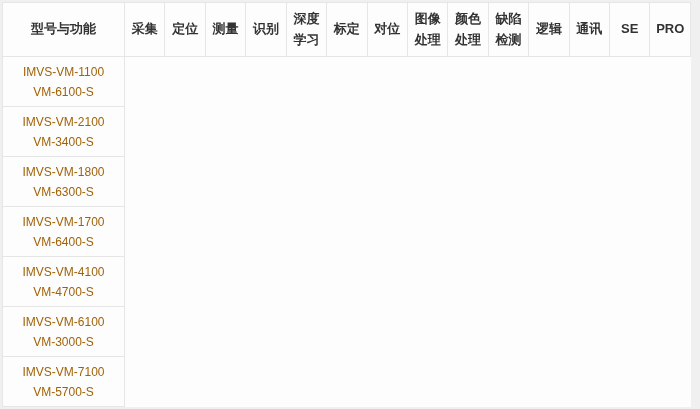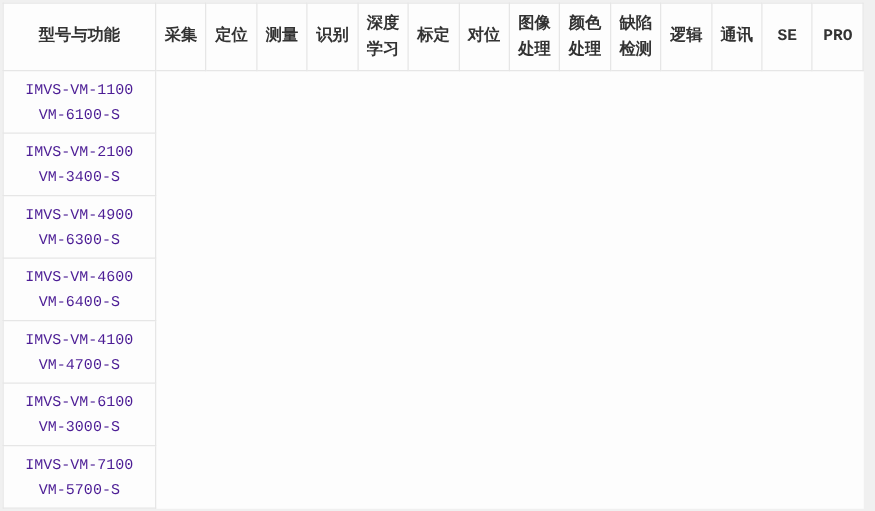--- a/index.html
+++ b/index.html
@@ -15,42 +15,41 @@
     overflow: hidden;
   }
   table.feature-table {
     position: absolute;
     left: 2px;
     top: 2px;
     width: 689px;
     border-collapse: collapse;
     table-layout: fixed;
     background: #fdfdfd;
-    font-family: Liberation Mono, monospace;
   }
   th, td {
     border: 1px solid #e6e6e6;
     text-align: center;
     vertical-align: middle;
     padding: 0;
     overflow: hidden;
   }
   col.c-model { width: 122px; }
   thead th {
     height: 53px;
     font-size: 13px;
     font-weight: bold;
     color: #333333;
     white-space: pre-line;
     line-height: 1.55;
   }
   tbody tr { height: 50px; }
   td.model-cell {
     font-size: 12px;
-    color: #4c1d95;
+    color: #a16207;
   }
   td.model-cell .model-line {
     display: block;
     line-height: 20px;
   }
 </style>
 </head>
 <body>
 
 <div class="stage" style="background: rgb(240, 240, 240);">
@@ -89,27 +88,27 @@
           </td>
         </tr>
         <tr>
           <td class="model-cell">
             <span class="model-line">IMVS-VM-2100</span>
             <span class="model-line">VM-3400-S</span>
           </td>
         </tr>
         <tr>
           <td class="model-cell">
-            <span class="model-line">IMVS-VM-4900</span>
+            <span class="model-line">IMVS-VM-1800</span>
             <span class="model-line">VM-6300-S</span>
           </td>
         </tr>
         <tr>
           <td class="model-cell">
-            <span class="model-line">IMVS-VM-4600</span>
+            <span class="model-line">IMVS-VM-1700</span>
             <span class="model-line">VM-6400-S</span>
           </td>
         </tr>
         <tr>
           <td class="model-cell">
             <span class="model-line">IMVS-VM-4100</span>
             <span class="model-line">VM-4700-S</span>
           </td>
         </tr>
         <tr>

